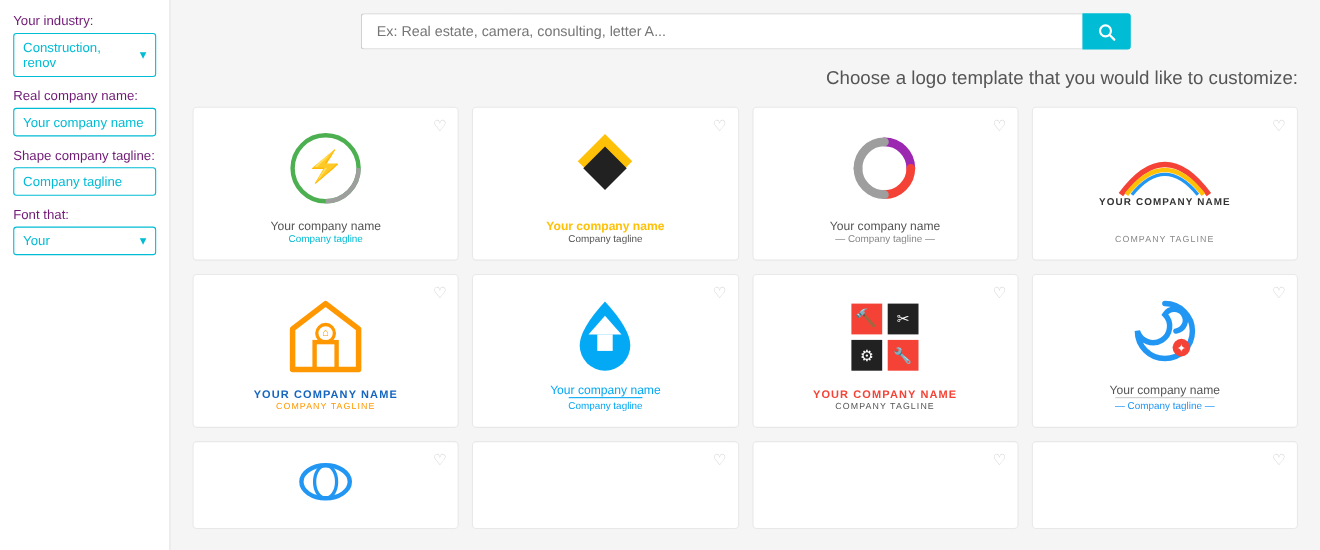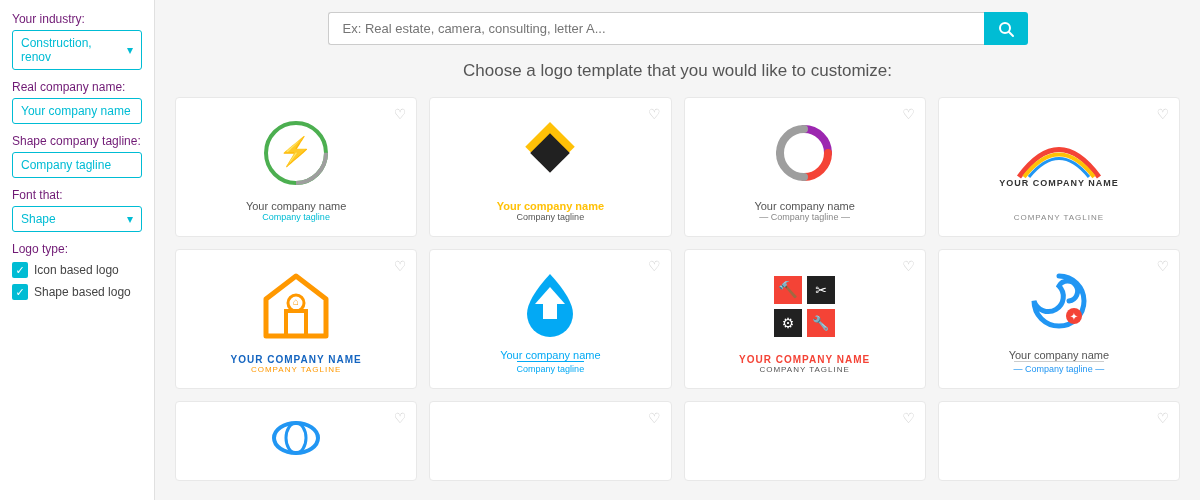--- a/index.html
+++ b/index.html
@@ -101,21 +101,21 @@
       border-radius: 0 3px 3px 0;
       padding: 8px 14px;
       cursor: pointer;
       color: #fff;
       font-size: 15px;
       display: flex;
       align-items: center;
       justify-content: center;
     }
     .page-title {
-      text-align: center;
+      text-align: right;
       font-size: 17px;
       color: #555;
       margin-bottom: 16px;
       font-weight: normal;
     }
     .logo-grid {
       display: grid;
       grid-template-columns: repeat(4, 1fr);
       gap: 12px;
     }
@@ -170,35 +170,24 @@
   </div>
 
   <div class="sidebar-label">Real company name:</div>
   <input class="sidebar-input" type="text" placeholder="" value="Your company name" style="">
 
   <div class="sidebar-label">Shape company tagline:</div>
   <input class="sidebar-input" type="text" placeholder="" value="Company tagline" style="">
 
   <div class="sidebar-label">Font that:</div>
   <div class="sidebar-select">
-    <span>Shape</span>
+    <span>Your</span>
     <span>▾</span>
   </div>
 
-  <div class="logo-type-section">
-    <div class="sidebar-label">Logo type:</div>
-    <div class="checkbox-row">
-      <div class="checkbox-icon"></div>
-      <span>Icon based logo</span>
-    </div>
-    <div class="checkbox-row">
-      <div class="checkbox-icon"></div>
-      <span>Shape based logo</span>
-    </div>
-  </div>
 </aside>
 
 <main class="main">
   <div class="search-bar">
     <input class="search-input" type="text" placeholder="Ex: Real estate, camera, consulting, letter A..." style="">
     <button class="search-btn">
       <svg width="16" height="16" viewBox="0 0 16 16" fill="none">
         <circle cx="7" cy="7" r="5" stroke="white" stroke-width="2"></circle>
         <line x1="11" y1="11" x2="15" y2="15" stroke="white" stroke-width="2" stroke-linecap="round"></line>
       </svg>

